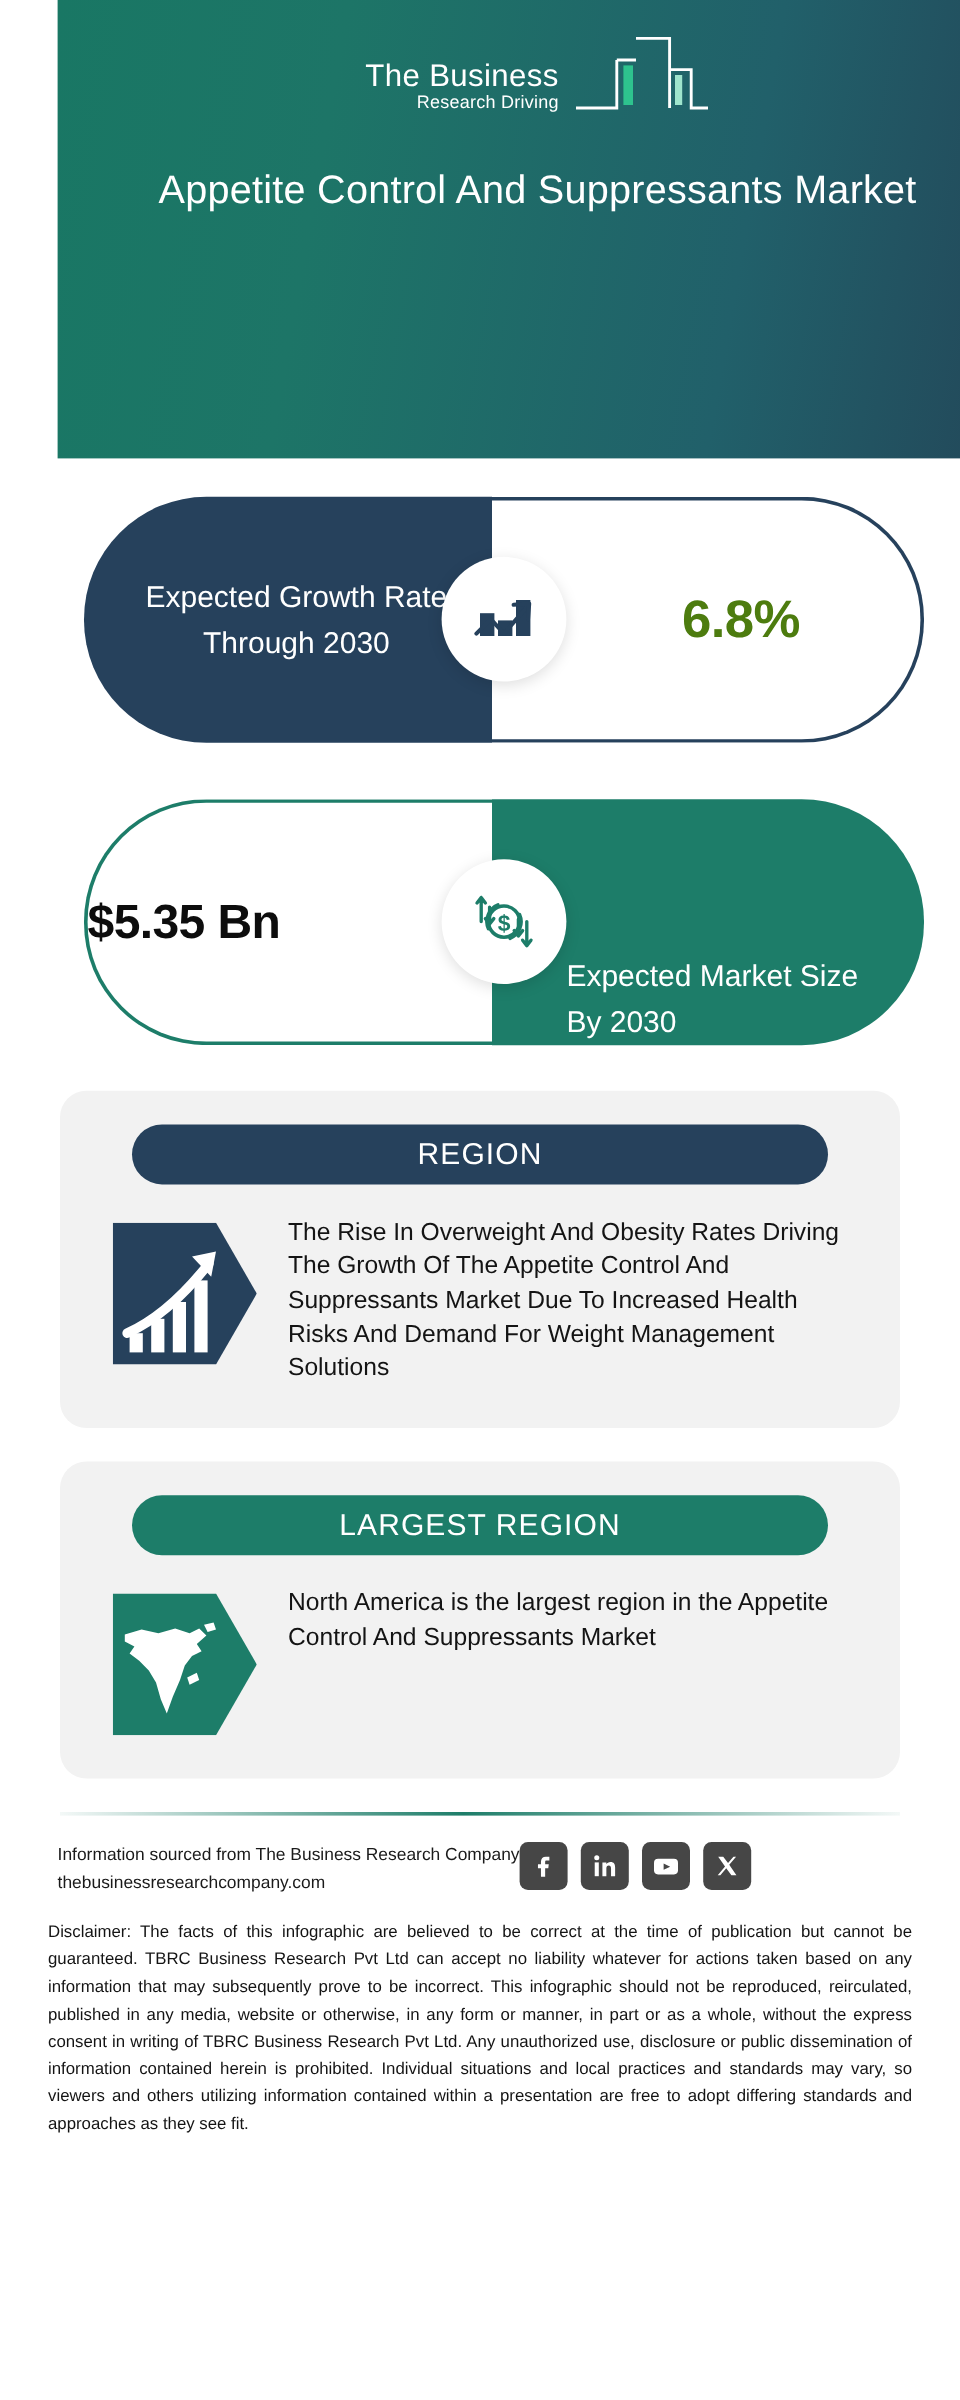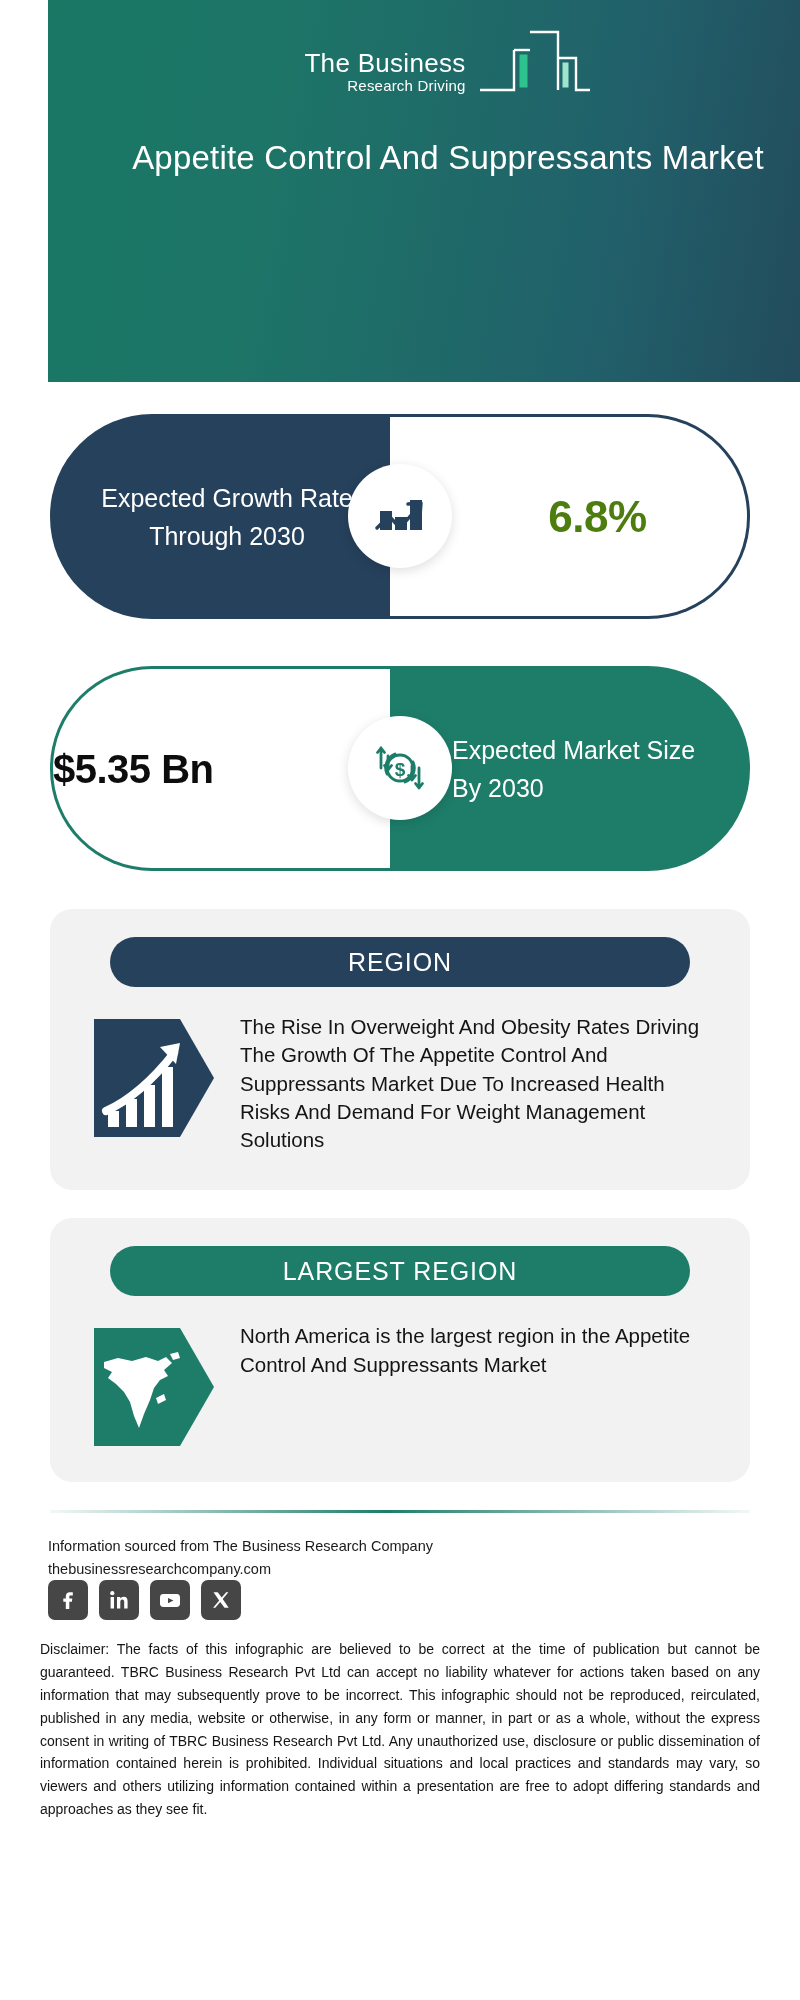--- a/index.html
+++ b/index.html
@@ -43,21 +43,21 @@
     text-align: center;
     color: #ffffff;
     font-size: 33px;
     line-height: 1.22;
     font-weight: 400;
     padding: 0 80px;
     letter-spacing: .2px;
   }
 
   
-  .stats { position: relative; width: 800px; padding: 23px 50px 0 50px; }
+  .stats { position: relative; width: 800px; padding: 23px 50px 0 70px; }
 
   .statcard { position: relative; height: 222px; margin-bottom: 30px; }
 
   
   .sc-left-dark {
     position: absolute; left: 0; top: 9px;
     width: 340px; height: 205px;
     background: #26415c;
     border-radius: 102px 0 0 102px;
     display: flex; align-items: center; justify-content: center;
@@ -93,21 +93,21 @@
   .sc-left-outline .val {
     color: #0d0d0d; font-size: 40px; font-weight: bold;
     text-align: center; line-height: 1.35; padding-right: 70px;
     letter-spacing: -.5px;
   }
   .sc-right-green {
     position: absolute; left: 340px; top: 9px;
     width: 360px; height: 205px;
     background: #1d7d69;
     border-radius: 0 102px 102px 0;
-    display: flex; align-items: center; justify-content: center;
+    display: flex; align-items: flex-end; justify-content: center;
   }
   .sc-right-green .lbl {
     color: #ffffff; font-size: 25px; line-height: 1.52;
     text-align: left; padding: 0 40px 0 62px; width: 100%;
   }
 
   .icon-bubble {
     position: absolute;
     left: 298px; top: 50%; transform: translateY(-50%);
     width: 104px; height: 104px; border-radius: 50%;
@@ -152,21 +152,20 @@
   }
 
   
   .divider {
     width: 700px; height: 3px; margin: 24px auto 0 auto;
     background: linear-gradient(90deg, rgba(29,125,105,0.05) 0%, #1d7d69 48%, rgba(29,125,105,0.05) 100%);
   }
   .footer {
     display: flex; align-items: flex-start; 
     padding: 22px 48px 0 48px;
-    flex-direction: column;
   }
   .src { color: #1a1a1a; font-size: 14.5px; line-height: 1.55; }
   .socials { display: flex; gap: 11px; align-items: center; }
   .sq {
     width: 40px; height: 40px; border-radius: 7px; background: #464646;
     display: flex; align-items: center; justify-content: center;
   }
   .disclaimer {
     padding: 18px 40px 0 40px;
     color: #141414;

